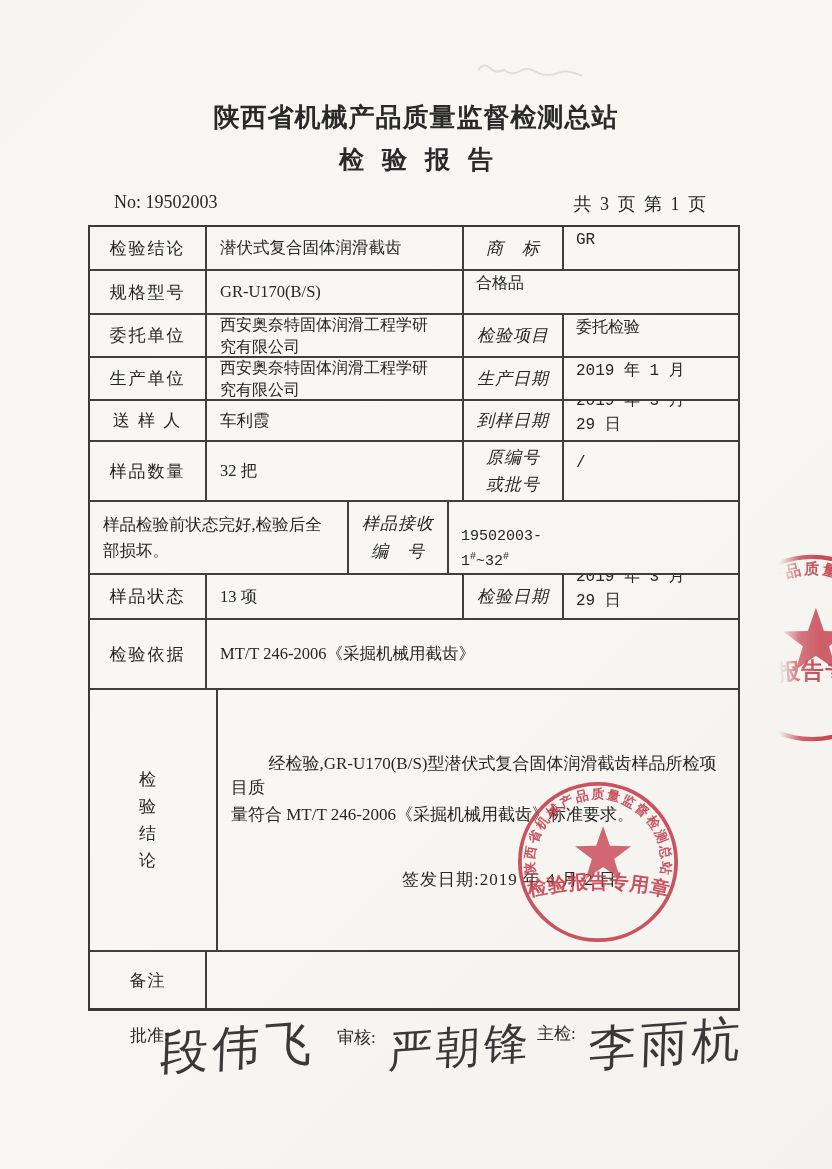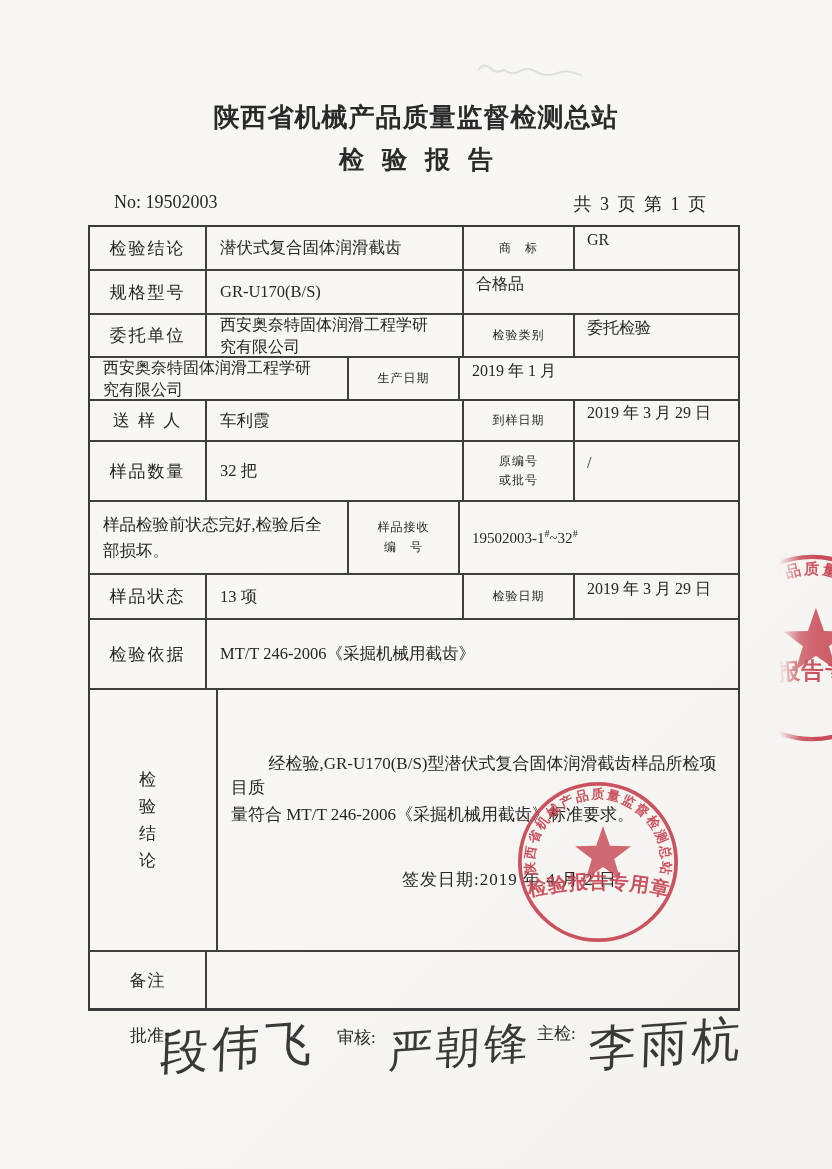--- a/index.html
+++ b/index.html
@@ -26,23 +26,23 @@
   
   .rt{
     position:absolute;left:88px;top:225px;width:652px;
     border:2px solid #3a3a3a;border-bottom-width:3px;box-sizing:border-box;background:transparent;
   }
   .tr{display:flex;box-sizing:border-box;border-bottom:2px solid #3f3f3f;}
   .tr:last-child{border-bottom:none;}
   .td{box-sizing:border-box;display:flex;flex-direction:column;justify-content:center;overflow:hidden;}
   .td + .td{border-left:2px solid #3f3f3f;}
   .lab{width:115px;align-items:center;text-align:center;font-size:17px;letter-spacing:2px;flex:none;}
-  .lab2{width:111px;align-items:center;text-align:center;font-size:12px;letter-spacing:1px;flex:none;}
+  .lab2{width:100px;align-items:center;text-align:center;font-size:17px;letter-spacing:1px;flex:none;font-style:italic;}
   .val{width:257px;font-size:16.5px;padding:2px 22px 2px 13px;line-height:1.55;flex:none;}
-  .val2{width:148px;font-size:16px;padding:2px 6px 18px 12px;line-height:1.5;flex:none;}
+  .val2{width:148px;font-size:16px;padding:2px 6px 18px 12px;line-height:1.5;flex:none;font-family:Liberation Mono, monospace;}
   .wide{width:533px;font-size:16.5px;padding:2px 14px 2px 13px;flex:none;}
   .lab div{line-height:1.6;}
   .lab2 div{line-height:1.6;}
   sup{font-size:10px;vertical-align:super;}
   
   .vwrap{display:flex;align-items:center;justify-content:center;height:100%;}
   .vstack{width:1.05em;line-height:2.6;text-align:center;word-break:break-all;font-size:17px;letter-spacing:0;}
   .concl{position:relative;margin-left:11px;}
   .concl p{position:absolute;margin:0;font-size:17px;line-height:1.4;}
   .c1{top:62px;left:13px;right:16px;text-indent:2.2em;}
@@ -92,25 +92,26 @@
 
     <div class="tr" style="height:44px">
       <div class="td lab">规格型号</div>
       <div class="td val">GR-U170(B/S)</div>
       <div class="td val2">合格品</div>
     </div>
 
     <div class="tr" style="height:43px">
       <div class="td lab">委托单位</div>
       <div class="td val" style="line-height:1.35;font-size:16px">西安奥奈特固体润滑工程学研究有限公司</div>
-      <div class="td lab2">检验类别</div>
+      <div class="td lab2">检验项目</div>
       <div class="td val2">委托检验</div>
     </div>
 
     <div class="tr" style="height:43px">
+      <div class="td lab">生产单位</div>
       <div class="td val" style="line-height:1.35;font-size:16px">西安奥奈特固体润滑工程学研究有限公司</div>
       <div class="td lab2">生产日期</div>
       <div class="td val2">2019 年 1 月</div>
     </div>
 
     <div class="tr" style="height:41px">
       <div class="td lab">送 样 人</div>
       <div class="td val">车利霞</div>
       <div class="td lab2">到样日期</div>
       <div class="td val2">2019 年 3 月 29 日</div>

